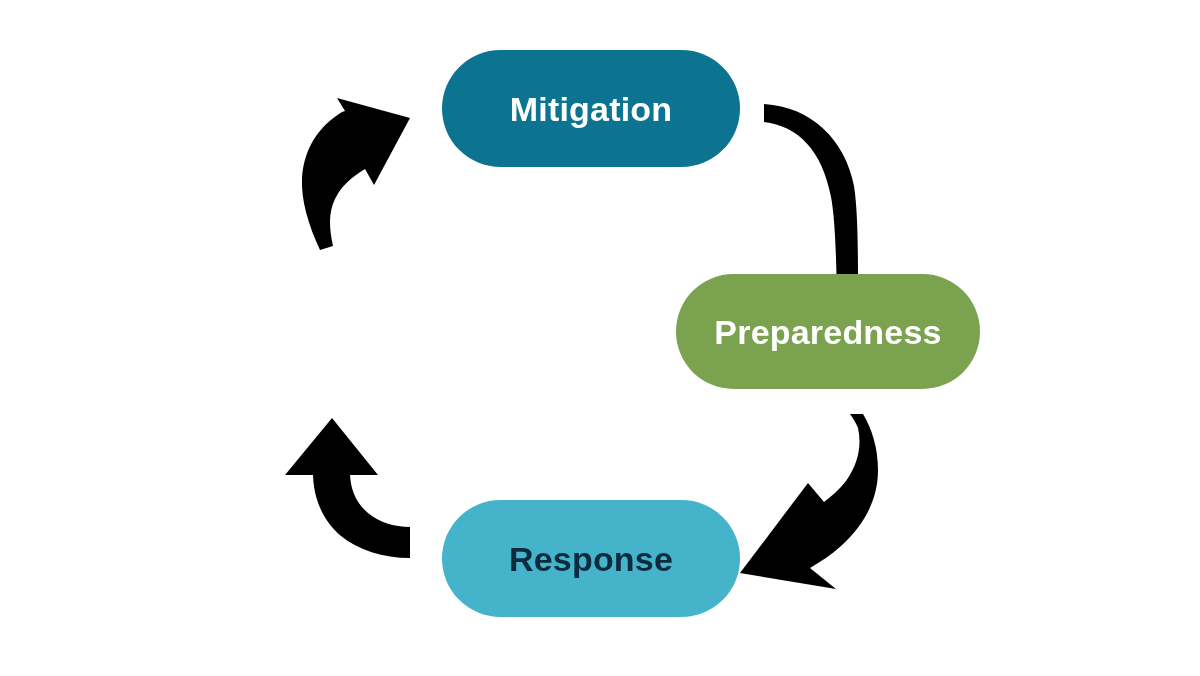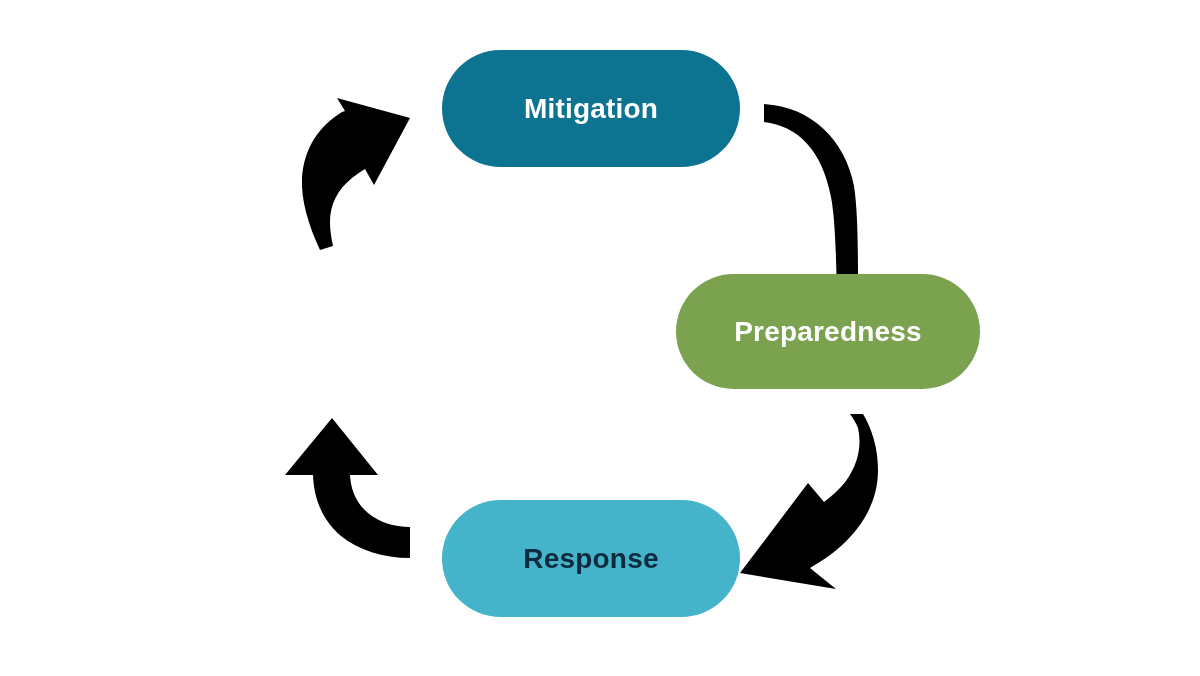--- a/index.html
+++ b/index.html
@@ -30,21 +30,21 @@
   .node {
     position: absolute;
     display: flex;
     align-items: center;
     justify-content: center;
     border-radius: 9999px;
     box-sizing: border-box;
     user-select: none;
   }
   .node-label {
-    font-size: 28px;
+    font-size: 34px;
     font-weight: bold;
     letter-spacing: 0.2px;
     line-height: 1;
     white-space: nowrap;
   }
   
   #node-mitigation {
     left: 442px;  top: 50px;  width: 298px; height: 117px;
   }
   #node-preparedness {

